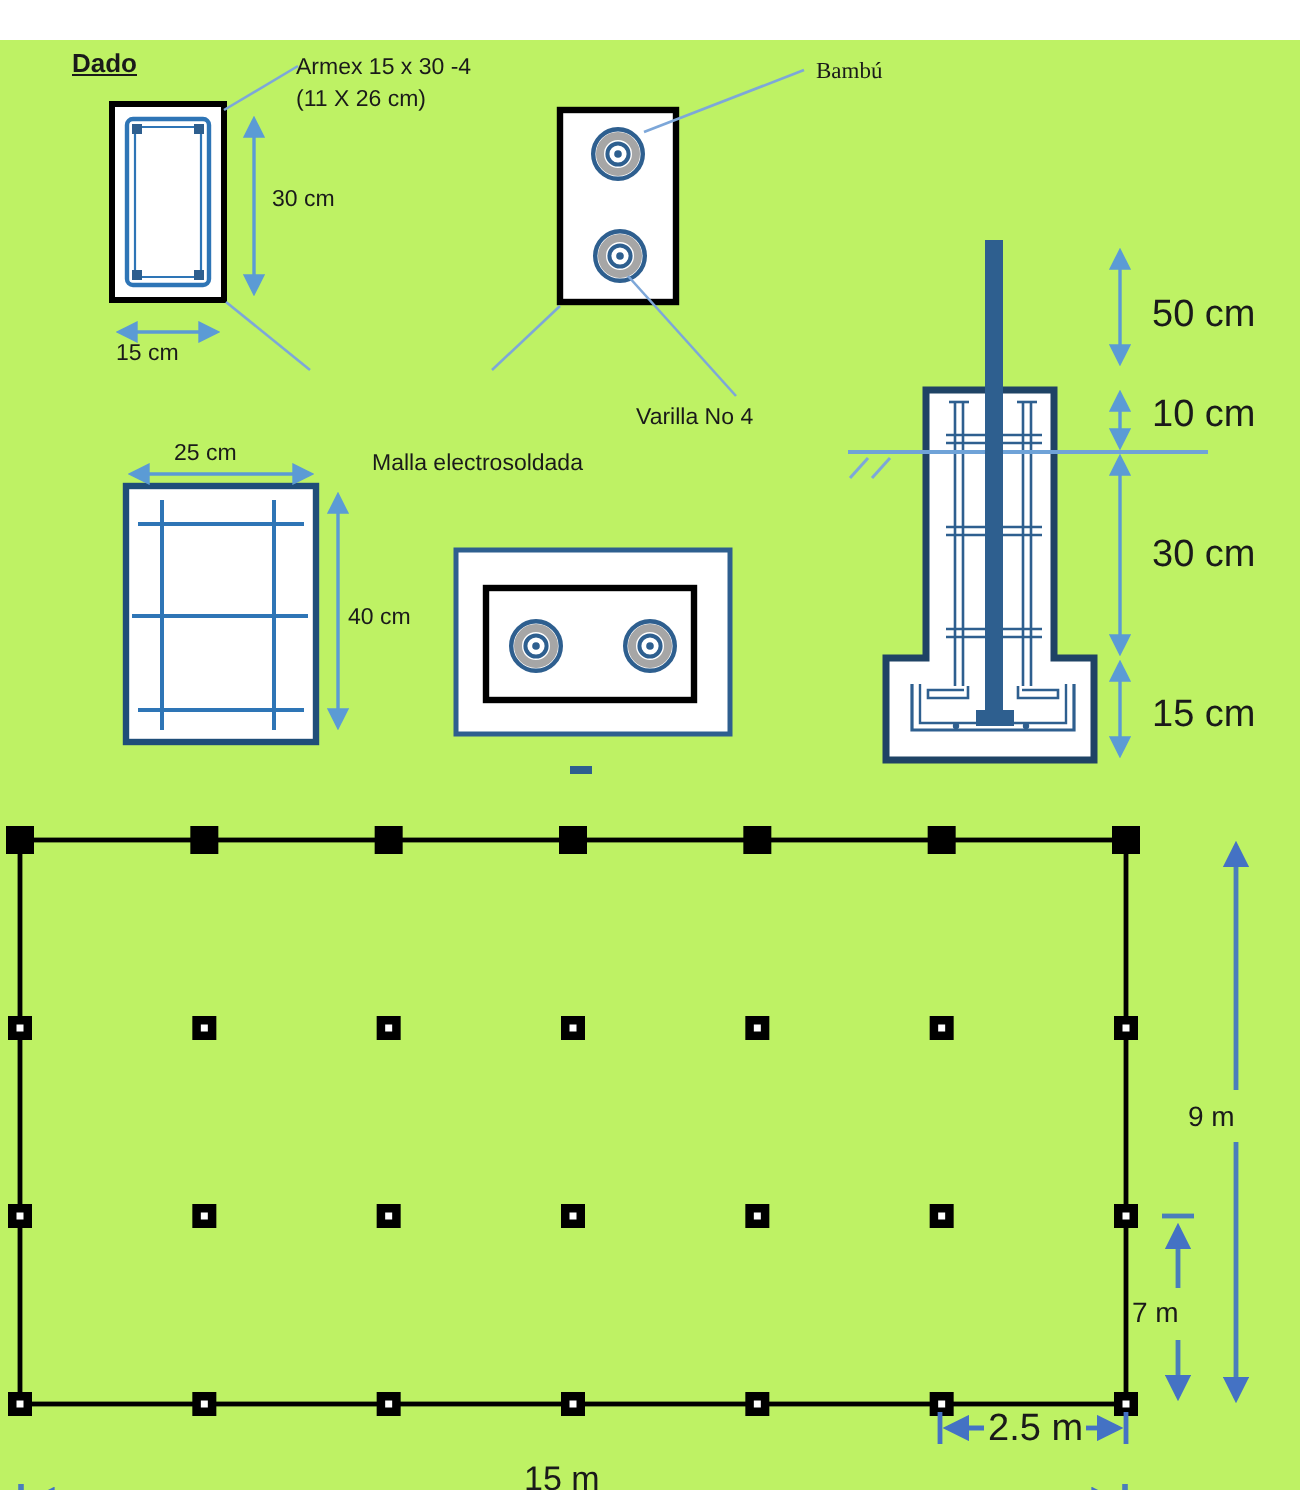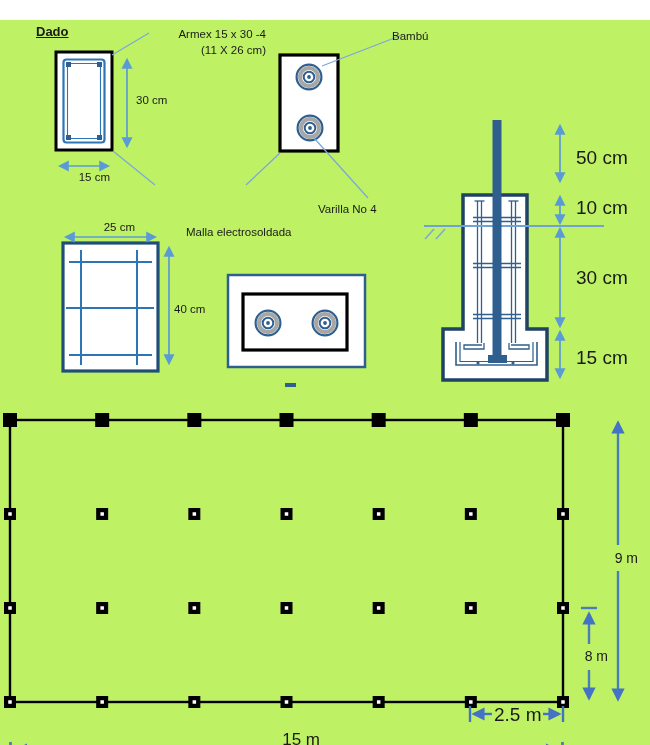--- a/index.html
+++ b/index.html
@@ -6,21 +6,21 @@
   #canvas{
     position:relative;width:650px;height:745px;background:#bef264;
     font-family:"Liberation Sans", sans-serif;color:#1a1a1a;overflow:hidden;margin-top:20px;
   }
   #drawing{position:absolute;left:0;top:0;}
   .lbl{position:absolute;white-space:nowrap;color:#1a1a1a;}
   .s11{font-size:11.5px;line-height:16px;}
   .s13{font-size:19px;line-height:15px;}
   .s15{font-size:14px;line-height:17px;}
   .s17{font-size:17px;line-height:19px;}
-  .ctr{text-align:right;}
+  .ctr{text-align:left;}
   .title{font-weight:bold;text-decoration:underline;font-size:13px;}
 </style>
 </head>
 <body>
 
 <div id="canvas">
 
   <svg id="drawing" width="650" height="745" viewBox="0 0 650 745">
     <defs>
       <marker id="arL" viewBox="0 0 10 10" refX="8" refY="5" markerWidth="6.5" markerHeight="6.5" orient="auto-start-reverse">
@@ -220,35 +220,35 @@
     </g>
   </svg>
 
   <div class="lbl title" style="left:36px;top:4px;">Dado</div>
 
   <div class="lbl s11 ctr" style="left:148px;top:6px;width:118px;">
     <div>Armex  15 x 30 -4</div>
     <div>(11 X 26 cm)</div>
   </div>
 
-  <div class="lbl s11" style="left:392px;top:8px;">Bambú</div>
+  <div class="lbl s11" style="left:408px;top:8px;font-family:Liberation Serif, serif;">Bambú</div>
 
   <div class="lbl s11" style="left:136px;top:72px;">30 cm</div>
   <div class="lbl s11 ctr" style="left:58px;top:149px;width:52px;">15 cm</div>
 
 
   <div class="lbl s11" style="left:318px;top:181px;">Varilla No 4</div>
 
   <div class="lbl s11 ctr" style="left:87px;top:199px;width:48px;">25 cm</div>
   <div class="lbl s11" style="left:186px;top:204px;text-align:right;">Malla electrosoldada</div>
   <div class="lbl s11" style="left:174px;top:281px;">40 cm</div>
 
   <div class="lbl s13" style="left:576px;top:130px;">50 cm</div>
   <div class="lbl s13" style="left:576px;top:180px;">10 cm</div>
   <div class="lbl s13" style="left:576px;top:250px;">30 cm</div>
   <div class="lbl s13" style="left:576px;top:330px;">15 cm</div>
 
   <div class="lbl s15 ctr" style="left:594px;top:530px;width:44px;">9 m</div>
-  <div class="lbl s15 ctr" style="left:566px;top:628px;width:42px;">8 m</div>
+  <div class="lbl s15 ctr" style="left:566px;top:628px;width:42px;">7 m</div>
   <div class="lbl s13" style="left:494px;top:687px;">2.5 m</div>
   <div class="lbl s17 ctr" style="left:262px;top:710px;width:58px;">15 m</div>
 
 </div>
 
 </body></html>

